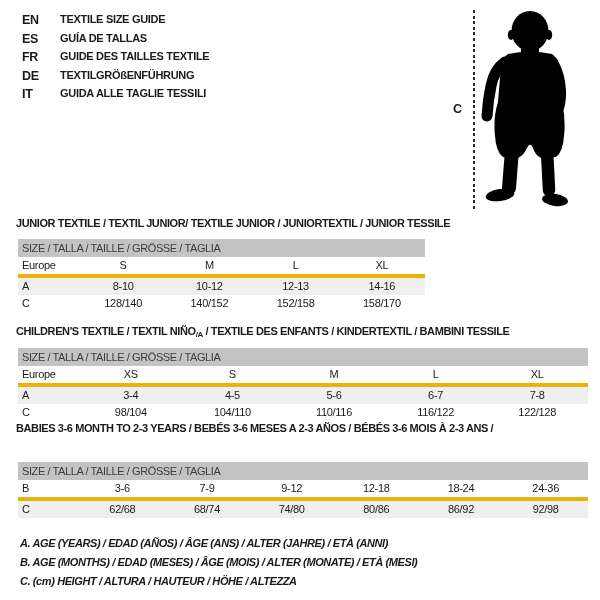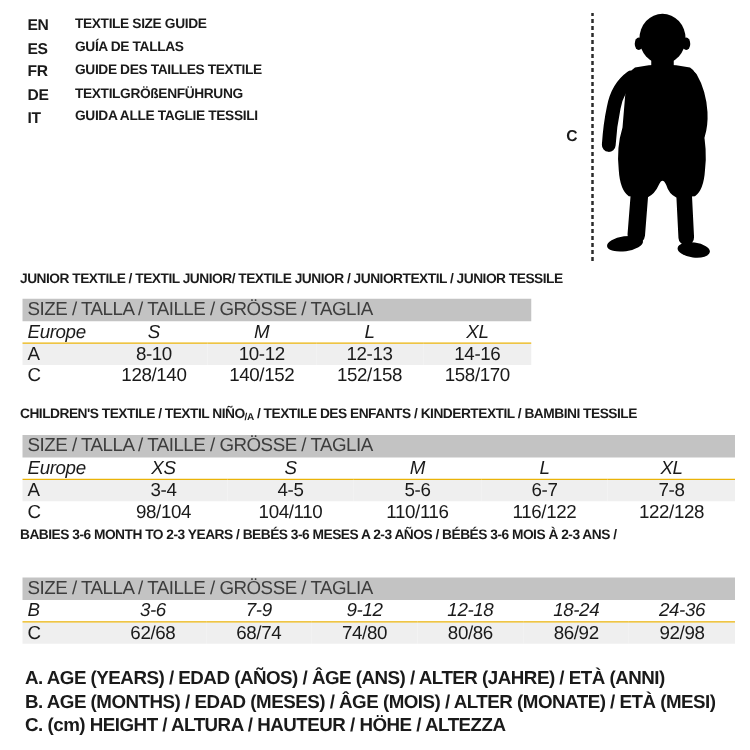--- a/index.html
+++ b/index.html
@@ -30,40 +30,40 @@
     letter-spacing:-0.4px; white-space:nowrap; line-height:16px;
   }
   .t1-title { top:215px; }
   .t2-title { top:323px; }
   .t3-title { top:420px; }
   .sub { font-size:8px; vertical-align:-2px; }
 
   
   table {
     position:absolute; left:18px; border-collapse:collapse; table-layout:fixed;
-    font-size:15px; letter-spacing:-0.3px;
+    font-size:11px; letter-spacing:-0.3px;
   }
   .t1 { top:239px; width:407px; }
   .t2 { top:348px; width:570px; }
   .t3 { top:462px; width:570px; }
   col.c0 { width:62px; }
   td { padding:0; text-align:center; height:17px; line-height:17px; white-space:nowrap; }
   td:first-child { text-align:left; padding-left:4px; }
   tr.size-bar td {
     background:#c3c3c3; color:#3d3d3d; height:18px; line-height:18px;
     text-align:left; padding-left:4px; letter-spacing:-0.4px;
   }
-  tr.r-first td { border-bottom:1px solid #eab308;font-style:italic; }
+  tr.r-first td { border-bottom:4px solid #eab308; }
   tr.alt td { background:#efefef; }
 
   
   .legend { position:absolute; left:20px; top:534px; }
   .legend-line {
-    font-size:15px; font-weight:700; letter-spacing:-0.4px;
-    line-height:18.8px; white-space:nowrap;
+    font-size:11px; font-weight:700; letter-spacing:-0.4px;
+    line-height:18.8px; white-space:nowrap;font-style:italic;
   }
 </style>
 </head>
 <body>
 
 <div class="page">
 
   <section class="lang-block">
     <div class="lang-row">
       <span class="lang-code">EN</span>

